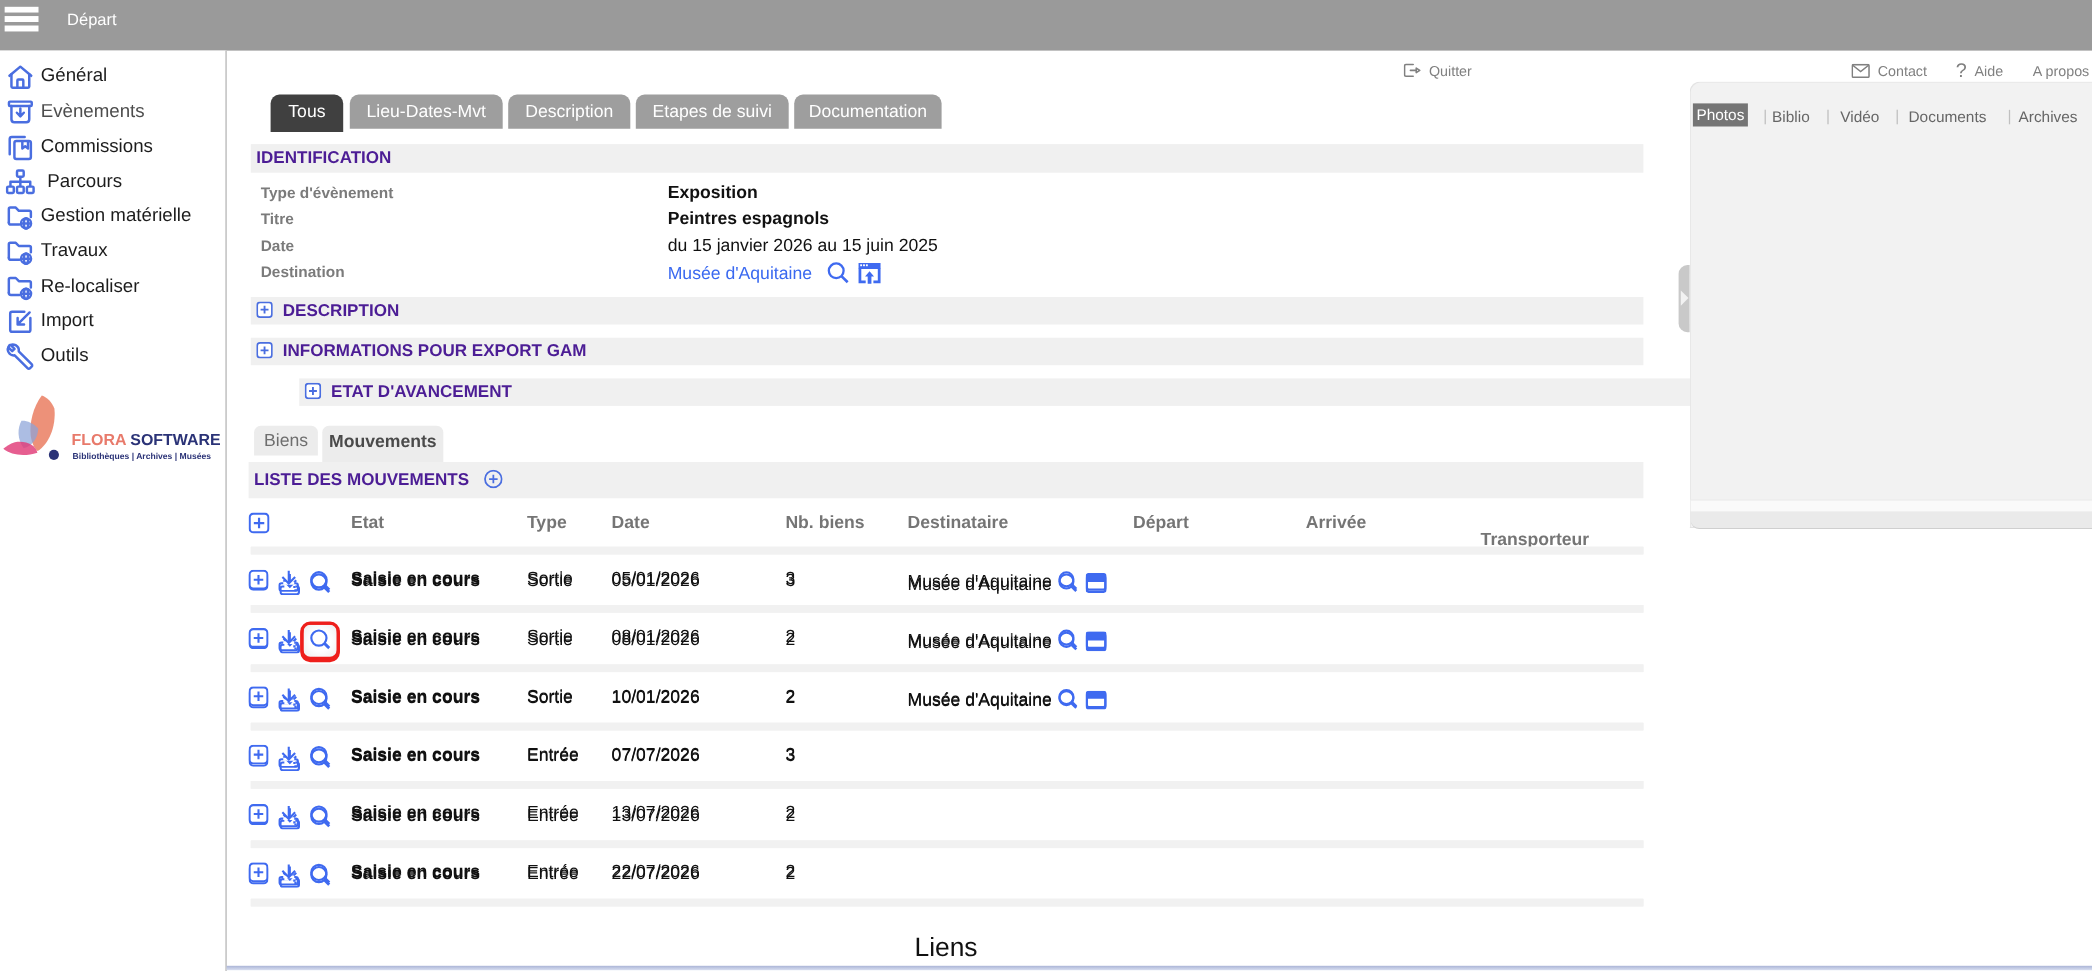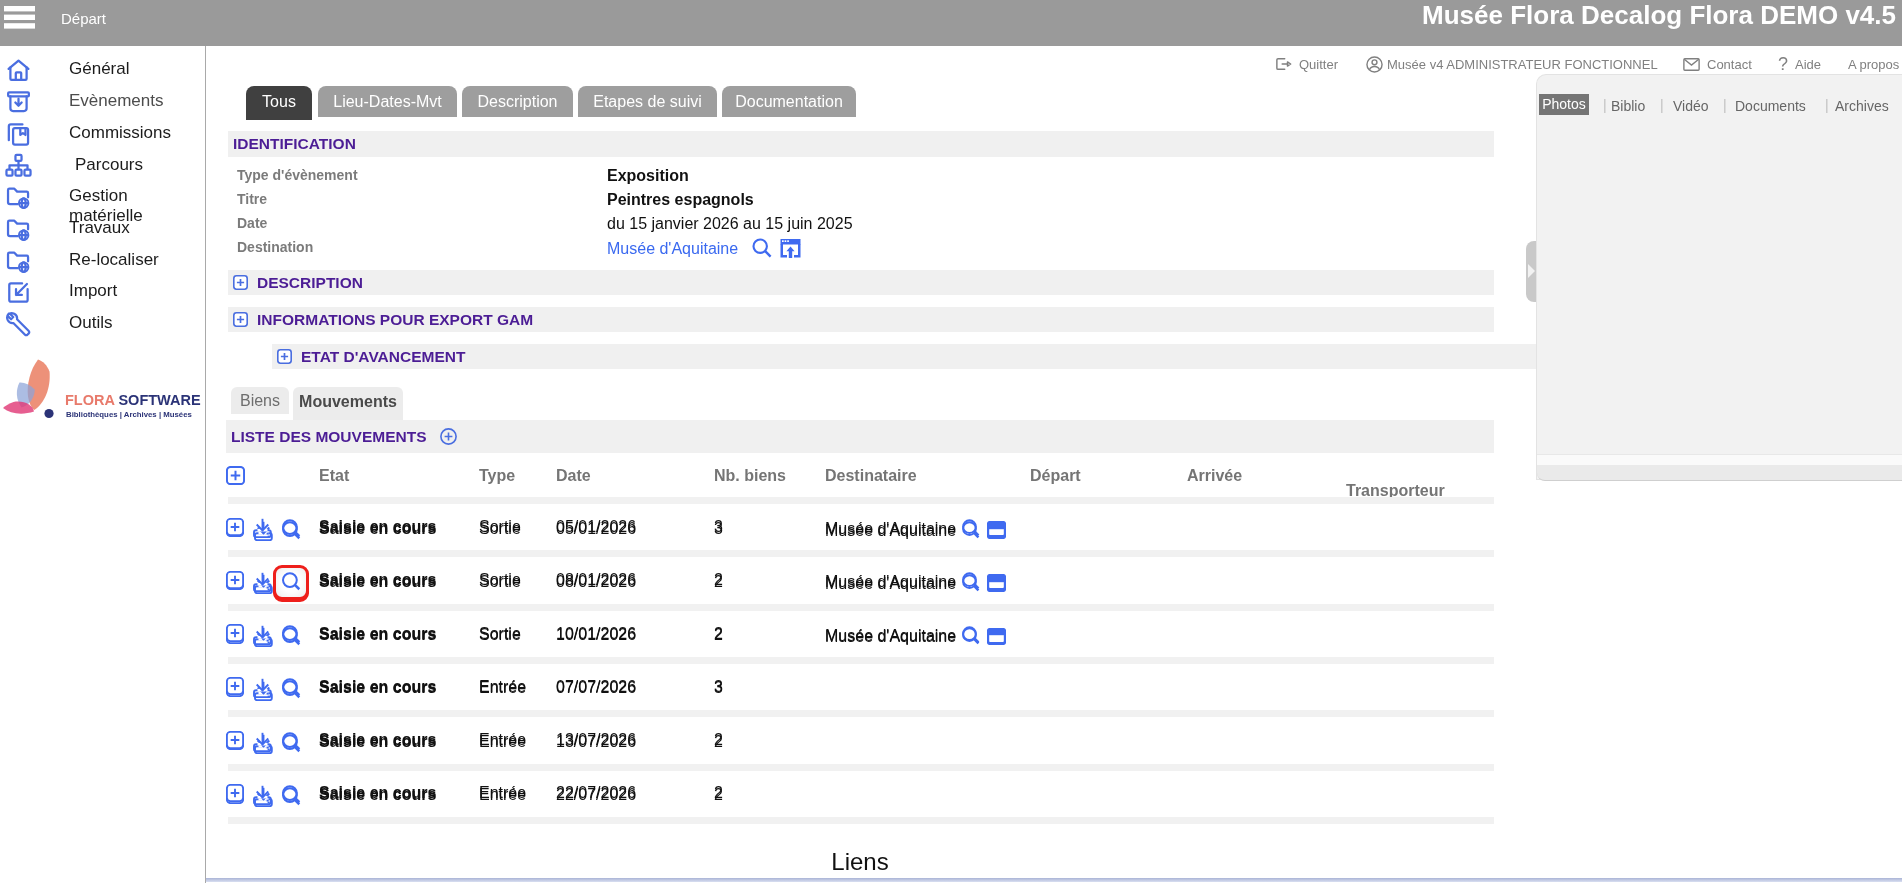--- a/index.html
+++ b/index.html
@@ -5,21 +5,21 @@
 * { margin:0; padding:0; box-sizing:border-box; }
 html,body { width:1902px; height:883px; overflow:hidden; background:#fff;
   font-family:"Liberation Sans", sans-serif; }
 #topbar { position:absolute; left:0; top:0; width:1902px; height:46px; background:#9a9a9a; }
 #hamb { position:absolute; left:4px; top:6px; }
 #gerer { position:absolute; left:61px; top:10px; color:#fff; font-size:15px; }
 #title { position:absolute; right:6px; top:0px; color:#fff; font-size:26px; font-weight:bold; }
 #sidebar { position:absolute; left:0; top:46px; width:206px; height:837px; background:#fff; border-right:1px solid #a9a9a9; }
 .sitem { position:absolute; left:0; width:205px; height:32px; }
 .sitem svg { position:absolute; left:5px; top:3px; }
-.sitem span { position:absolute; left:37px; top:5px; font-size:17px; color:#1c1c1c;margin-left:32px; }
+.sitem span { position:absolute; left:37px; top:5px; font-size:17px; color:#1c1c1c; }
 .blue { stroke:#4a6ee0; fill:none; stroke-width:2; }
 #linksrow { position:absolute; left:1270px; top:51px; width:640px; height:26px; color:#808080; font-size:13px; }
 .lk { position:absolute; top:0; height:26px; display:flex; align-items:center; gap:7px; white-space:nowrap;}
 .lk svg { flex:0 0 auto; }
 
 .tab { position:absolute; top:86px; color:#fff; font-size:16px; text-align:center; border-radius:8px 8px 0 0; background:#9e9e9e; height:31px; line-height:31px; }
 #tab-tous { background:#404040; height:34px; line-height:32px; }
 .secbar { position:absolute; left:228px; width:1266px; background:#f0f0f0; color:#4c1d95; font-weight:bold; font-size:15.5px; }
 .plusbox { display:inline-block; vertical-align:-2px; margin-right:9px; }
 .flabel { position:absolute; left:237px; width:330px; font-size:14px; font-weight:bold; color:#7b7b7b; }
@@ -44,21 +44,20 @@
 <body>
 <div id="topbar">
   <svg id="hamb" width="32" height="24" viewBox="0 0 32 24">
       <g fill="#fff">
         <rect x="0" y="0" width="31" height="5.4"></rect>
         <rect x="0" y="8.6" width="31" height="5.4"></rect>
         <rect x="0" y="17.2" width="31" height="5.4"></rect>
       </g>
     </svg>
   <div id="gerer">Départ</div>
-  <div id="title">Musée Flora Decalog Flora DEMO v4.5</div>
 </div>
 
 <div id="sidebar">
   <div class="sitem" style="top:8px;">
     <svg width="27" height="27" viewBox="0 0 24 24">
         <g class="blue" stroke-width="2.1" stroke-linejoin="round" stroke-linecap="round">
           <path d="M3.2 10.6 L12 3.2 L20.8 10.6"></path>
           <path d="M4.8 9.3 V19.3 Q4.8 20.3 5.8 20.3 H18.2 Q19.2 20.3 19.2 19.3 V9.3"></path>
           <path d="M9.6 20 V14.3 Q9.6 13.6 10.3 13.6 H13.7 Q14.4 13.6 14.4 14.3 V20"></path>
         </g>
@@ -167,30 +166,20 @@
 <div id="linksrow">
   <div class="lk" style="left:6px;">
     <svg width="16" height="14" viewBox="0 0 22 17">
         <g stroke="#808080" stroke-width="2" fill="none" stroke-linecap="round" stroke-linejoin="round">
           <path d="M12 1.2 H2.8 Q1.2 1.2 1.2 2.8 V14.2 Q1.2 15.8 2.8 15.8 H12"></path>
           <path d="M8.5 8.5 H15.8"></path>
           <path d="M15.8 5.7 L20.2 8.5 L15.8 11.3 Z"></path>
         </g>
       </svg>
     <span>Quitter</span>
-  </div>
-  <div class="lk" style="left:96px; gap:4px;">
-    <svg width="17" height="17" viewBox="0 0 18 18">
-        <g stroke="#808080" stroke-width="1.5" fill="none">
-          <circle cx="9" cy="9" r="8"></circle>
-          <circle cx="9" cy="6.7" r="2.6"></circle>
-          <path d="M3.7 14.6 Q5 11.2 9 11.2 Q13 11.2 14.3 14.6"></path>
-        </g>
-      </svg>
-    <span>Musée v4 ADMINISTRATEUR FONCTIONNEL</span>
   </div>
   <div class="lk" style="left:413px;">
     <svg width="17" height="13" viewBox="0 0 18 14">
         <g stroke="#808080" stroke-width="1.5" fill="none">
           <rect x="0.8" y="0.8" width="16.4" height="12.4" rx="1"></rect>
           <path d="M1.2 1.4 L9 7.6 L16.8 1.4"></path>
         </g>
       </svg>
     <span>Contact</span>
   </div>

